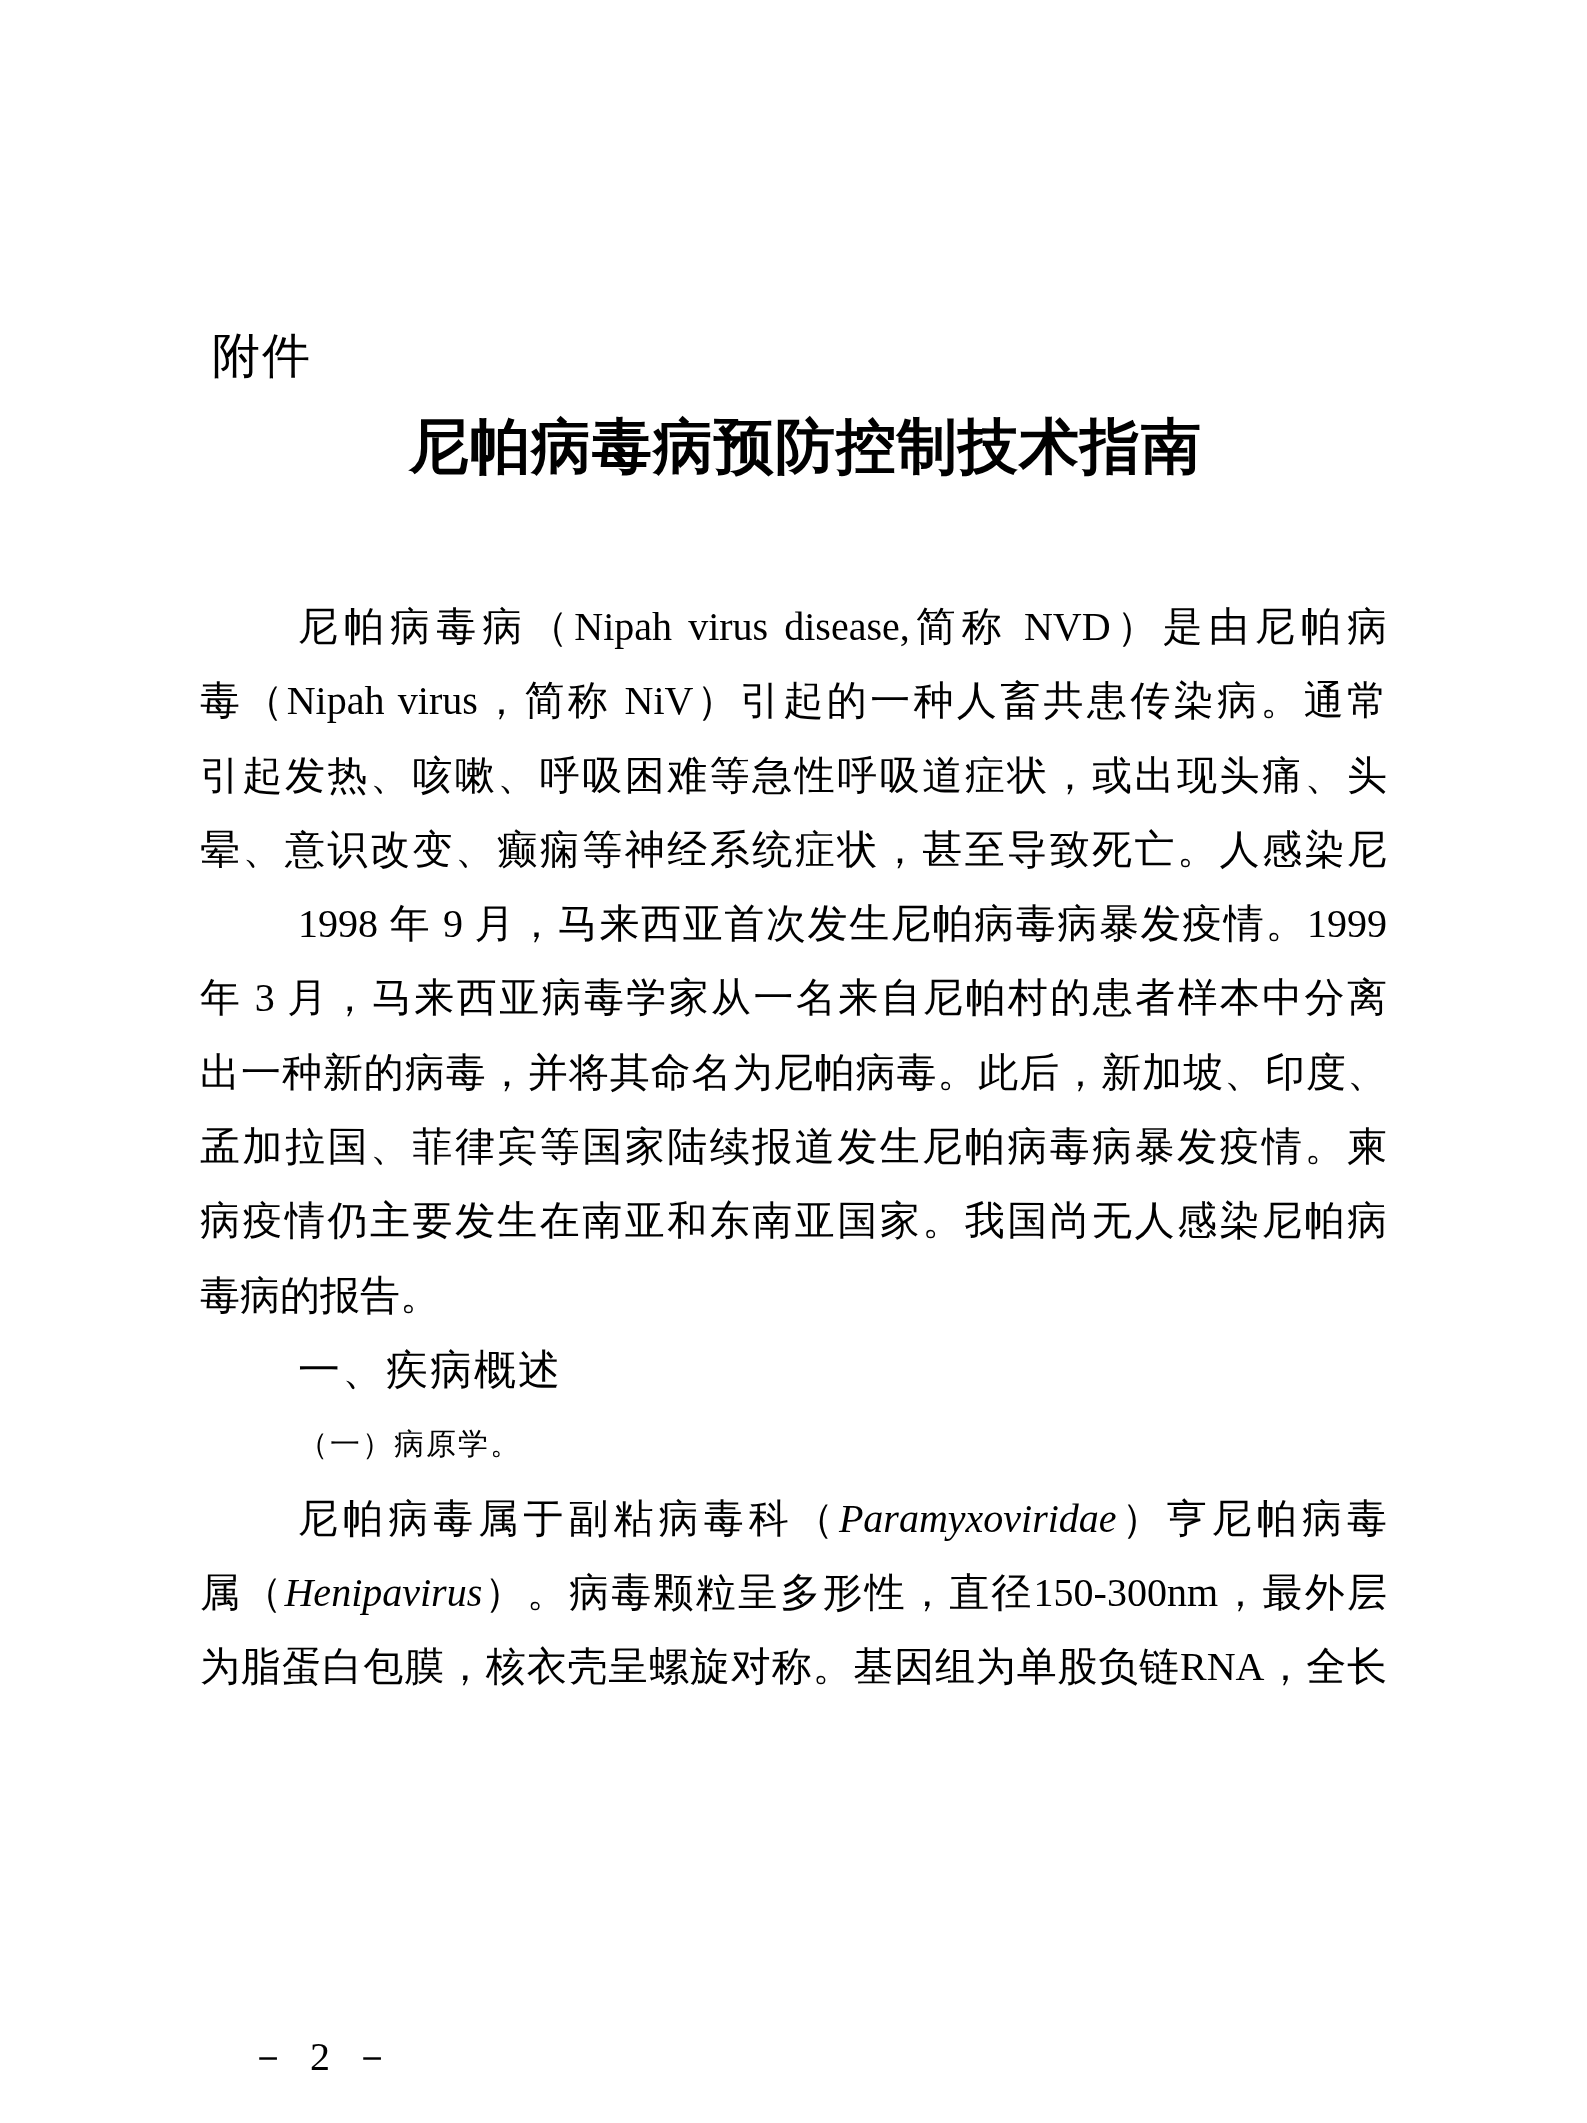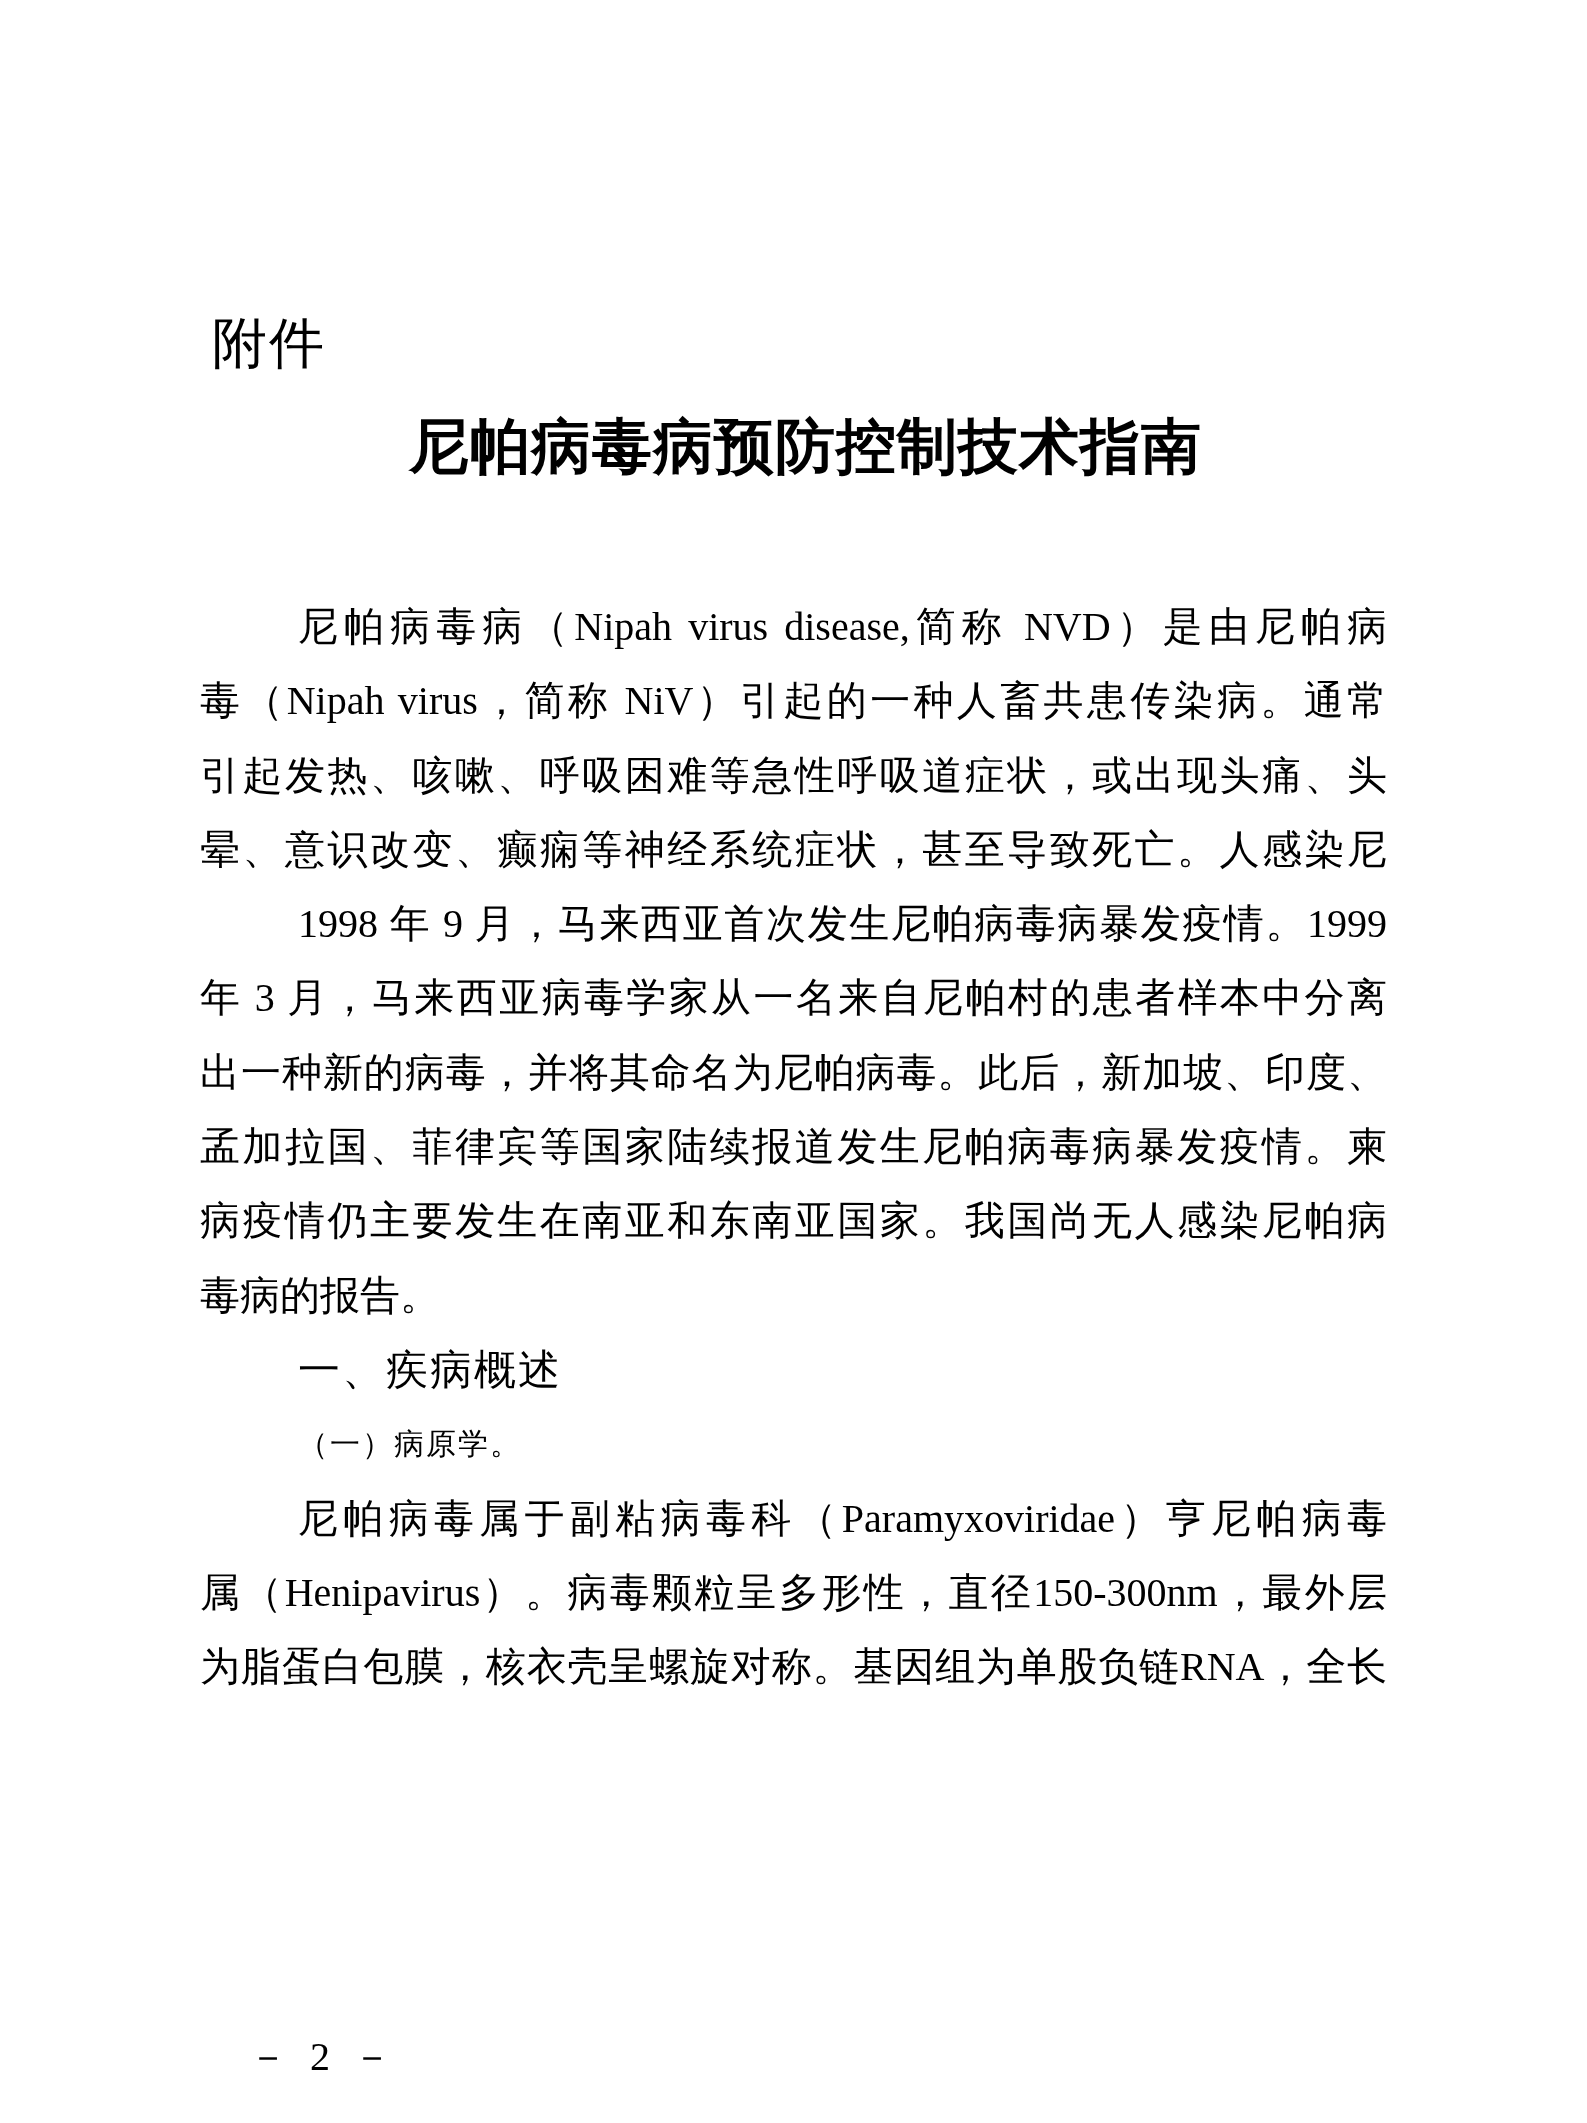--- a/index.html
+++ b/index.html
@@ -13,23 +13,23 @@
     height: 2123px;
     margin: 0 auto;
     background: #ffffff;
     color: #000000;
     font-family: "Liberation Serif", "DejaVu Serif", serif;
     overflow: hidden;
   }
   .attachment-label {
     position: absolute;
     left: 212px;
-    top: 316px;
-    font-family: Liberation Sans, sans-serif;
-    font-size: 55px;
+    top: 332px;
+    font-family: Liberation Mono, monospace;
+    font-size: 48px;
     line-height: 54px;
     letter-spacing: 2px;
   }
   .doc-title {
     position: absolute;
     left: 0;
     top: 394px;
     width: 100%;
     margin: 12px;
     text-align: center;
@@ -67,20 +67,21 @@
     text-align-last: left;
     letter-spacing: 2px;
   }
   .line.h2 {
     font-size: 30px;
     text-align: left;
     text-align-last: left;
     letter-spacing: 2px;
   }
   .it {
+    font-style: italic;
   }
   .page-footer {
     position: absolute;
     left: 248px;
     top: 2032px;
     font-size: 40px;
     line-height: 50px;
     letter-spacing: 6px;
   }
 </style>

